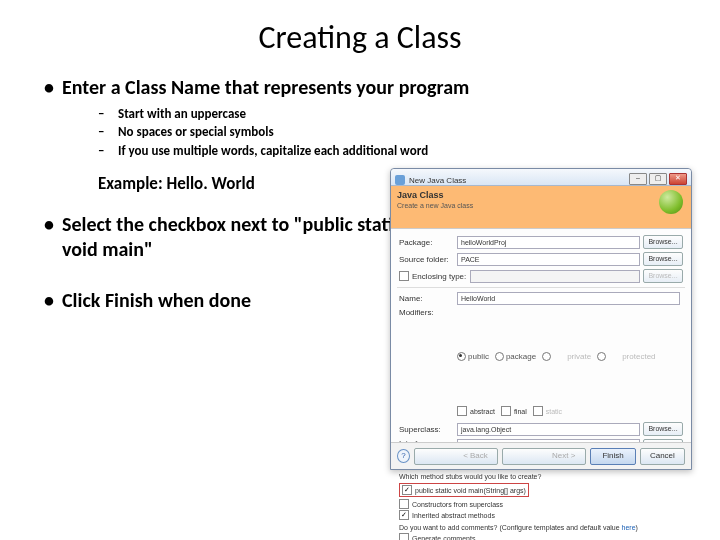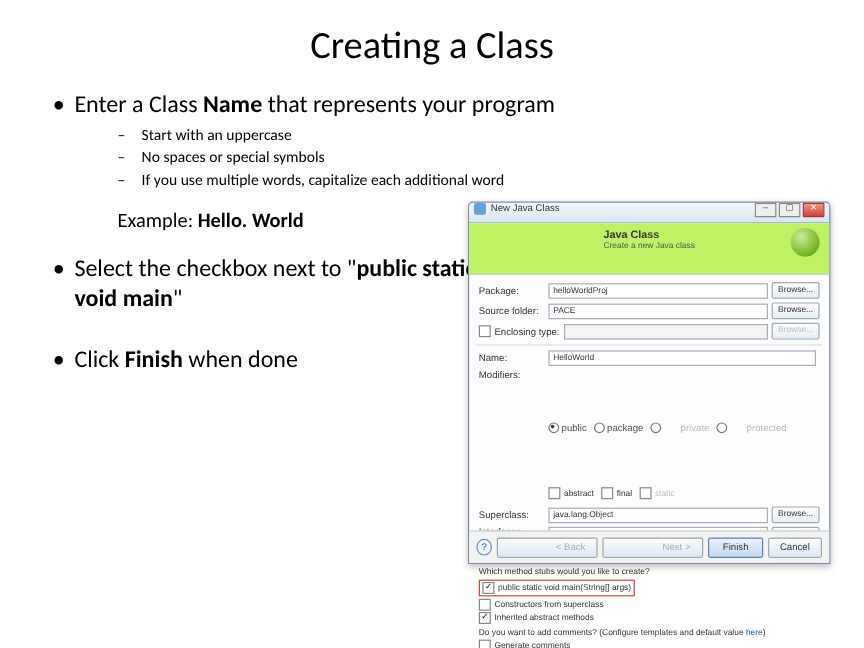--- a/index.html
+++ b/index.html
@@ -31,20 +31,21 @@
     padding: 0;
     margin: 0;
     font-size: 20px;
     color: #000;
   }
   ul.bullets > li {
     position: relative;
     padding-left: 22px;
     margin-bottom: 8px;
     line-height: 1.25;
+    font-weight: bold;
   }
   ul.bullets > li::before {
     content: "•";
     position: absolute;
     left: 4px;
     top: 0;
   }
   ul.sub {
     list-style: none;
     padding: 0;
@@ -82,21 +83,21 @@
     color: #333;
     box-shadow: 0 2px 6px rgba(0,0,0,0.25);
     border-top-left-radius: 4px;
     border-top-right-radius: 4px;
   }
   .dlg-titlebar {
     height: 16px;
     background: linear-gradient(#f5f8fc,#d9e6f5);
     border-bottom: 1px solid #a8b8cd;
     display: flex;
-    align-items: flex-start;
+    align-items: flex-end;
     padding: 0 4px;
     border-top-left-radius: 4px;
     border-top-right-radius: 4px;
   }
   .dlg-titlebar .ticon {
     width: 10px; height: 10px;
     background:#6aa0d8;border-radius:2px;margin-right:4px;
   }
   .dlg-titlebar .spacer { flex:1; }
   .win-btn {
@@ -104,26 +105,25 @@
     border:1px solid #888; margin-left:2px;
     background:#eee; font-size:7px; line-height:8px; text-align:center;
     border-radius:1px;
   }
   .win-close {
     background: linear-gradient(#e98,#c43); color:#fff;
     border-color:#a33;
   }
   .dlg-banner {
     height: 34px;
-    background:#bef264;
+    background:#fdba74;
     border-bottom:1px solid #ccc;
     display:flex; align-items:flex-start;
     padding:4px 6px;
     position:relative;
-    justify-content:center;
   }
   .dlg-banner .btxt { font-size:9px; font-weight:bold; }
   .dlg-banner .bsub { font-size:7px; color:#555; display:block; margin-top:2px;}
   .green-ball {
     position:absolute; right:8px; top:4px;
     width:24px; height:24px;
     border-radius:50%;
     background: radial-gradient(circle at 35% 30%, #cfeaa0, #7ebd2b 60%, #4f8a12);
   }
   .dlg-body {

